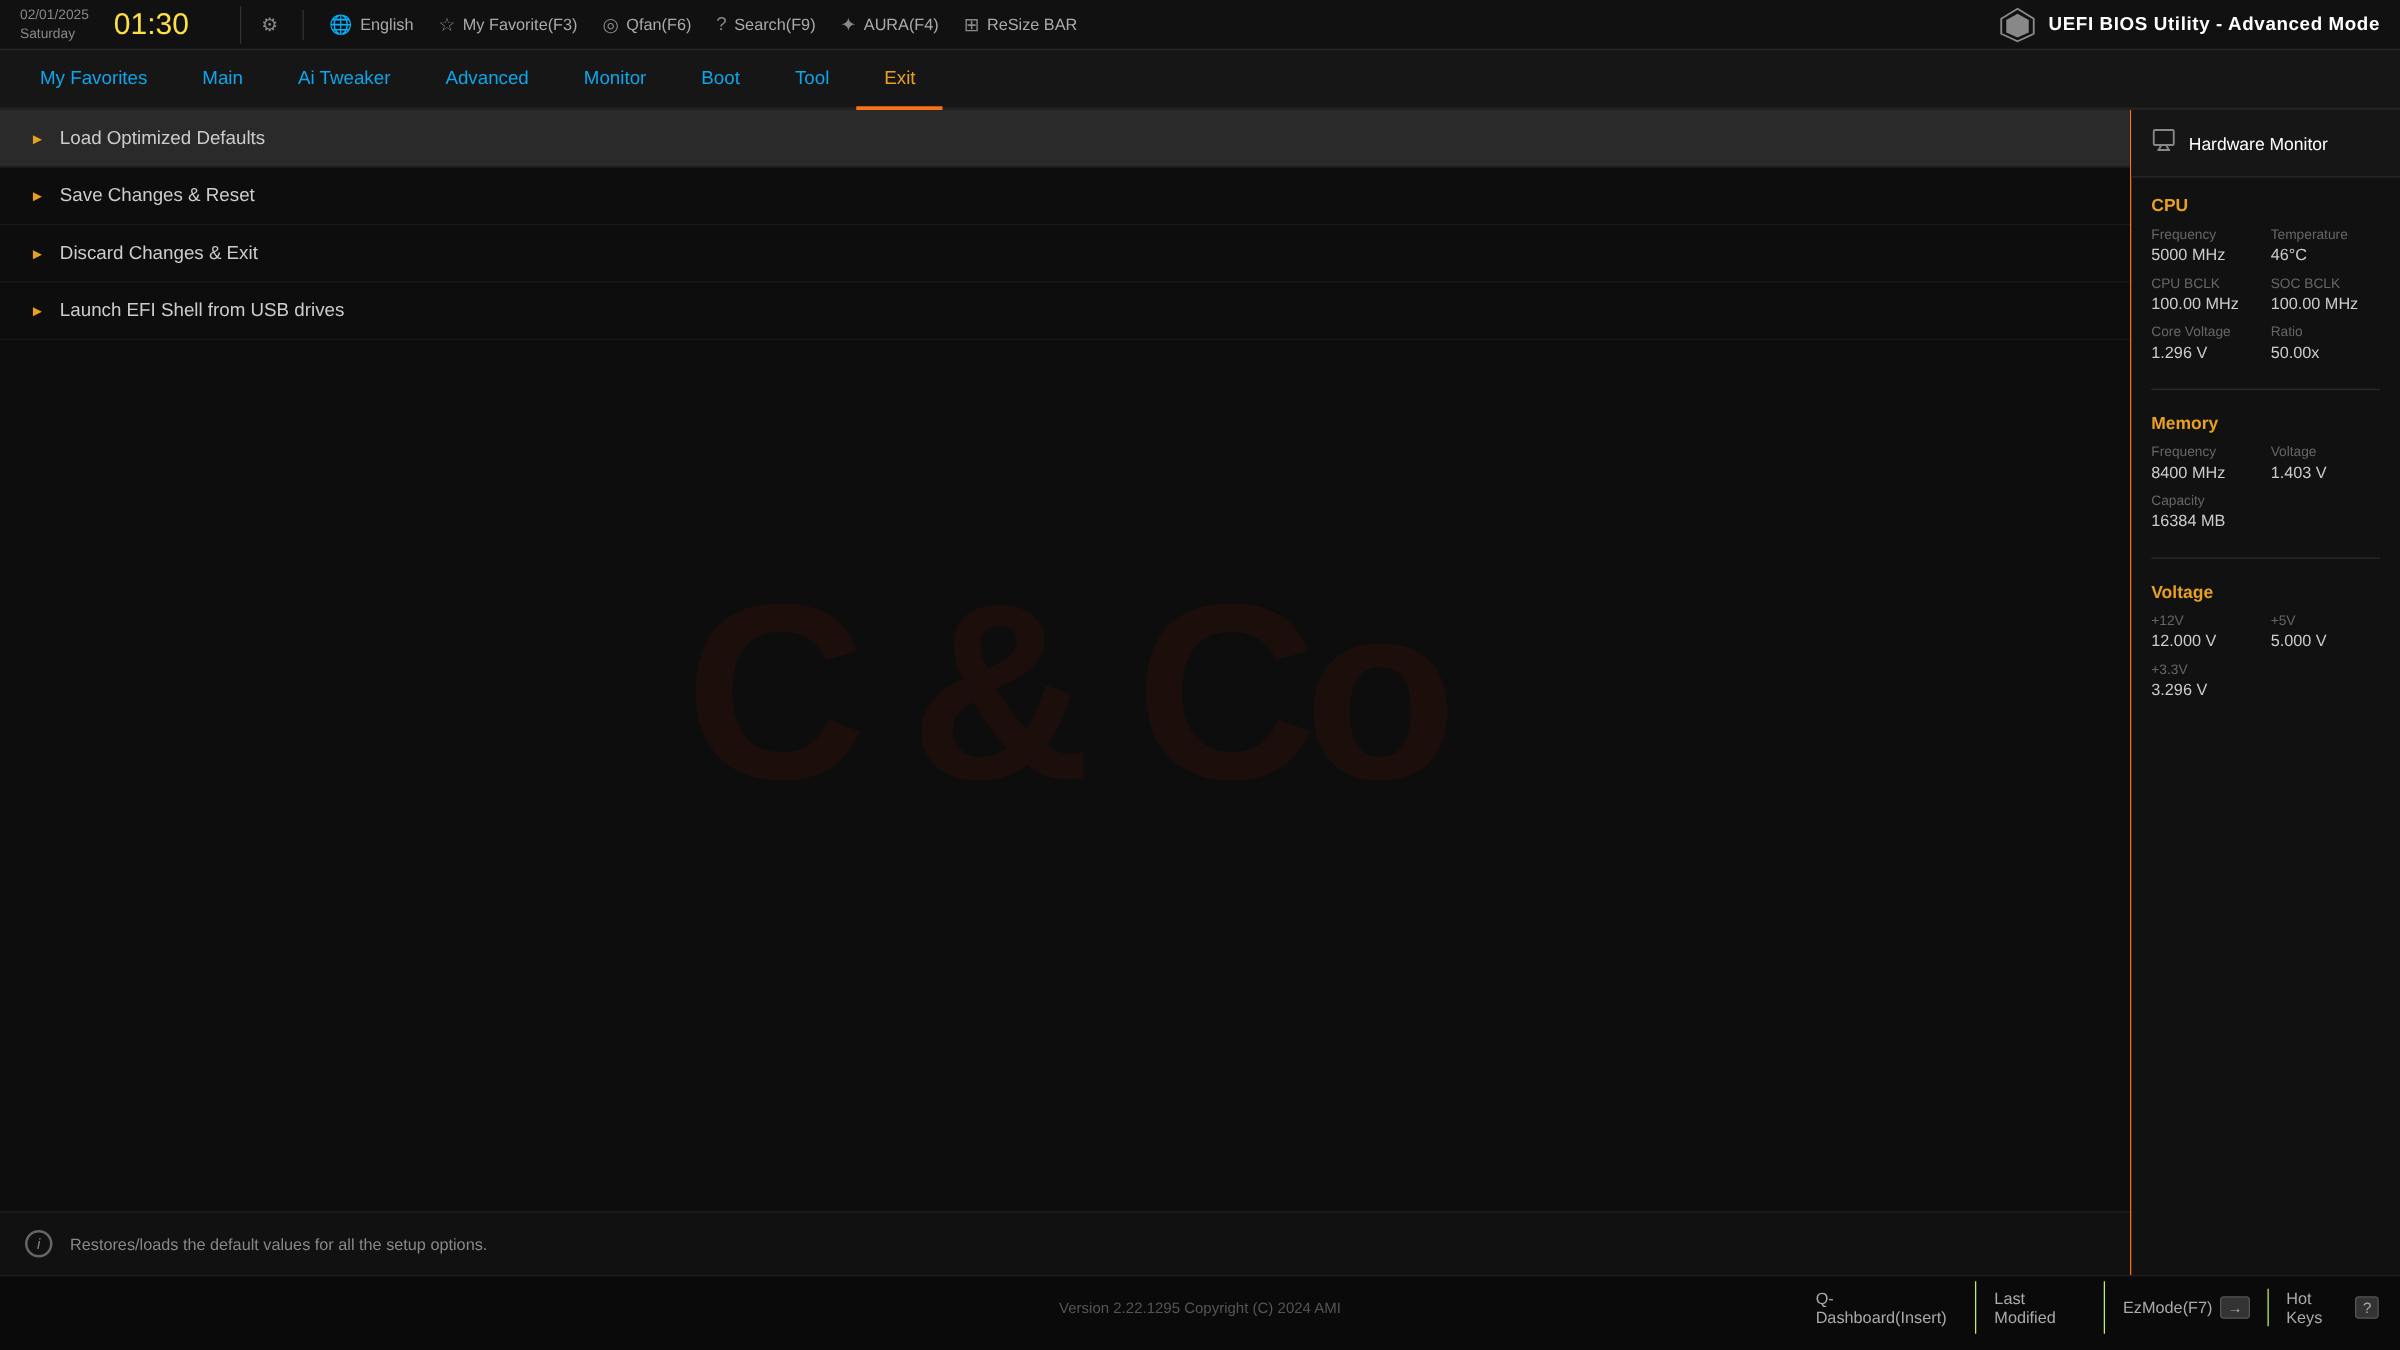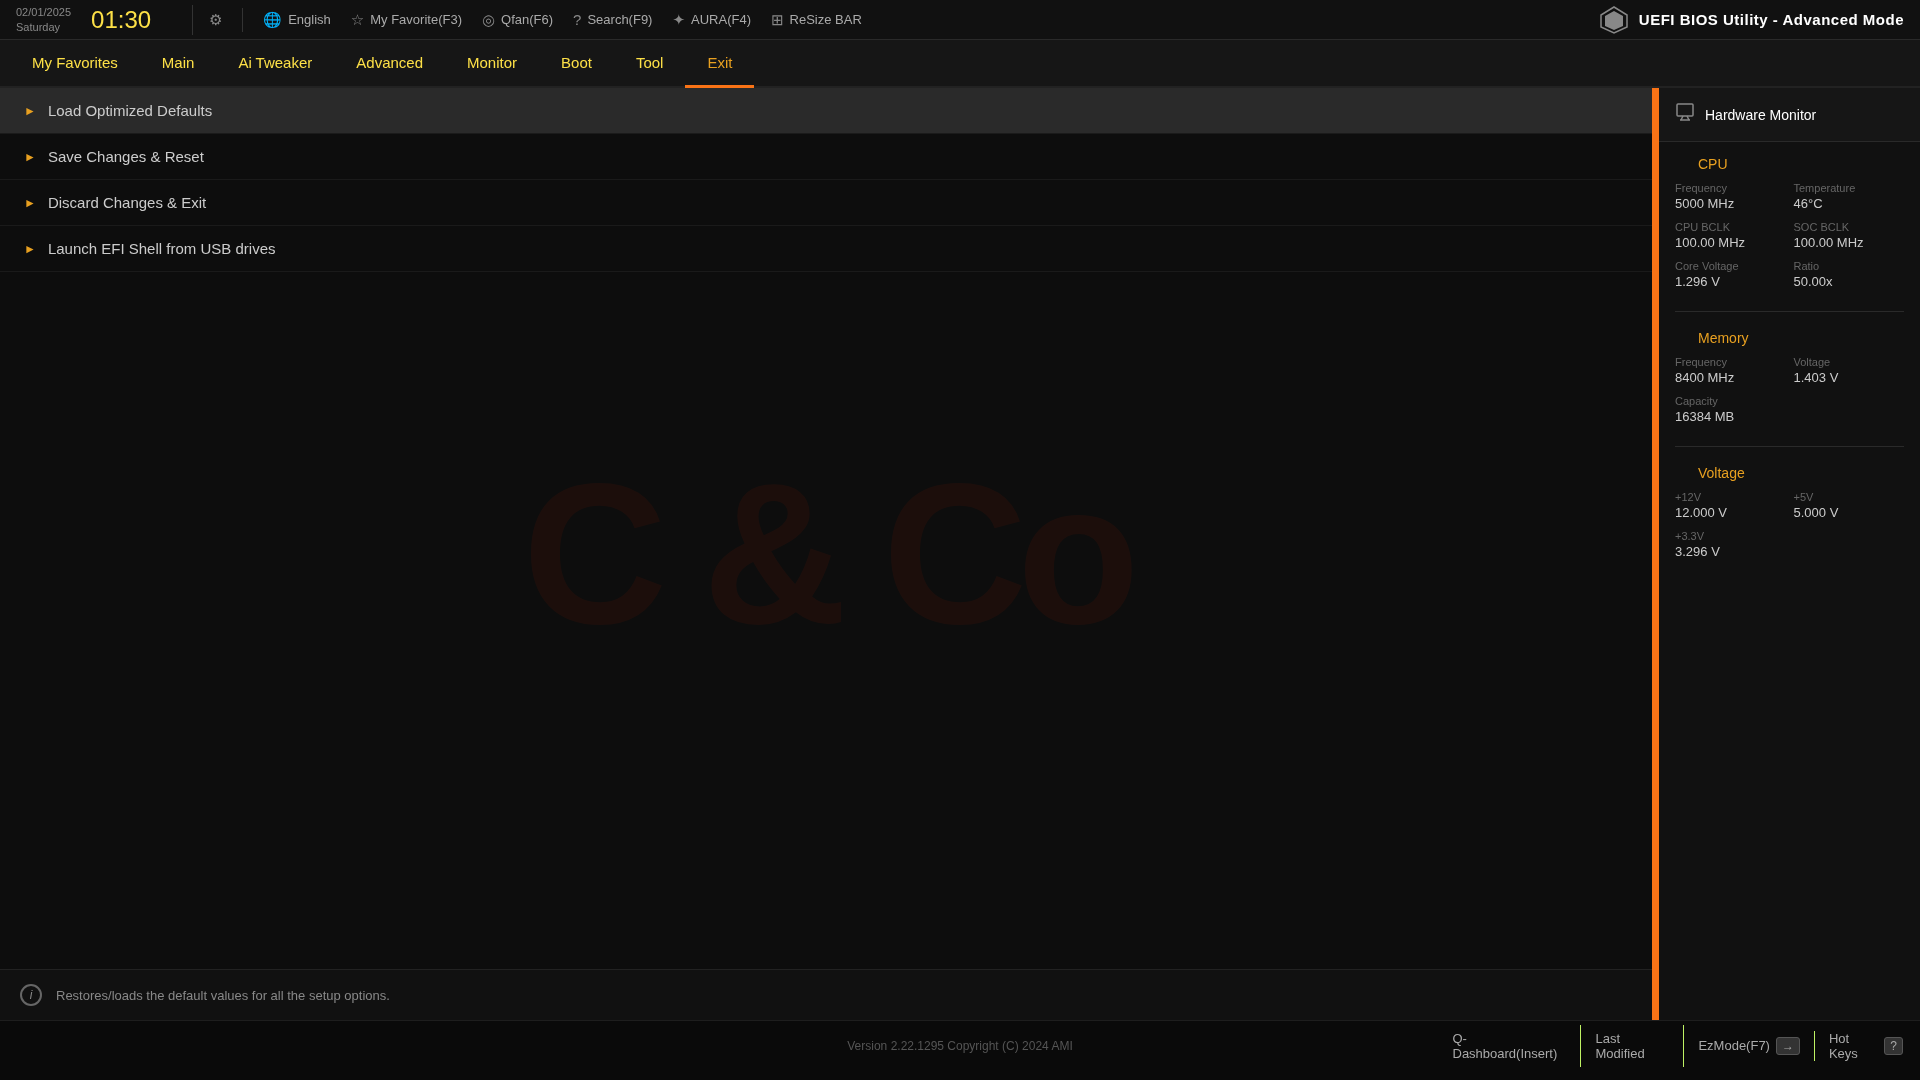--- a/index.html
+++ b/index.html
@@ -66,21 +66,21 @@
       height: 48px;
       display: flex;
       align-items: stretch;
       padding: 0 10px;
       border-bottom: 2px solid #222;
     }
     .nav-item {
       display: flex;
       align-items: center;
       padding: 0 22px;
-      color: #fde047;
+      color: #0ea5e9;
       font-size: 15px;
       cursor: pointer;
       border-bottom: 3px solid transparent;
       margin-bottom: -2px;
     }
     .nav-item.active { color: #e8a020; border-bottom: 3px solid #f97316; }
 
     
     #main-layout {
       display: flex;
@@ -157,23 +157,23 @@
       font-style: italic;
       flex-shrink: 0;
     }
     #info-text {
       color: #888888;
       font-size: 13px;
     }
 
     
     #hw-monitor {
-      width: 268px;
+      width: 216px;
       background: #111111;
-      border-left: 7px solid #f97316;
+      border-left: 1px solid #f97316;
       padding: 0;
       overflow-y: auto;
       flex-shrink: 0;
     }
     #hw-monitor-header {
       display: flex;
       align-items: center;
       gap: 10px;
       padding: 14px 16px;
       background: #161616;
@@ -187,23 +187,22 @@
     #hw-monitor-icon {
       color: #888;
       font-size: 18px;
     }
     .hw-section {
       padding: 14px 16px 8px 16px;
     }
     .hw-section-title {
       color: #e8a020;
       font-size: 14px;
-      font-weight: 400;
+      font-weight: 700;
       margin-bottom: 10px;
-      margin-left: 23px;
     }
     .hw-divider {
       height: 1px;
       background: #2a2a2a;
       margin: 4px 16px;
     }
     .hw-row {
       display: flex;
       gap: 8px;
       margin-bottom: 10px;

